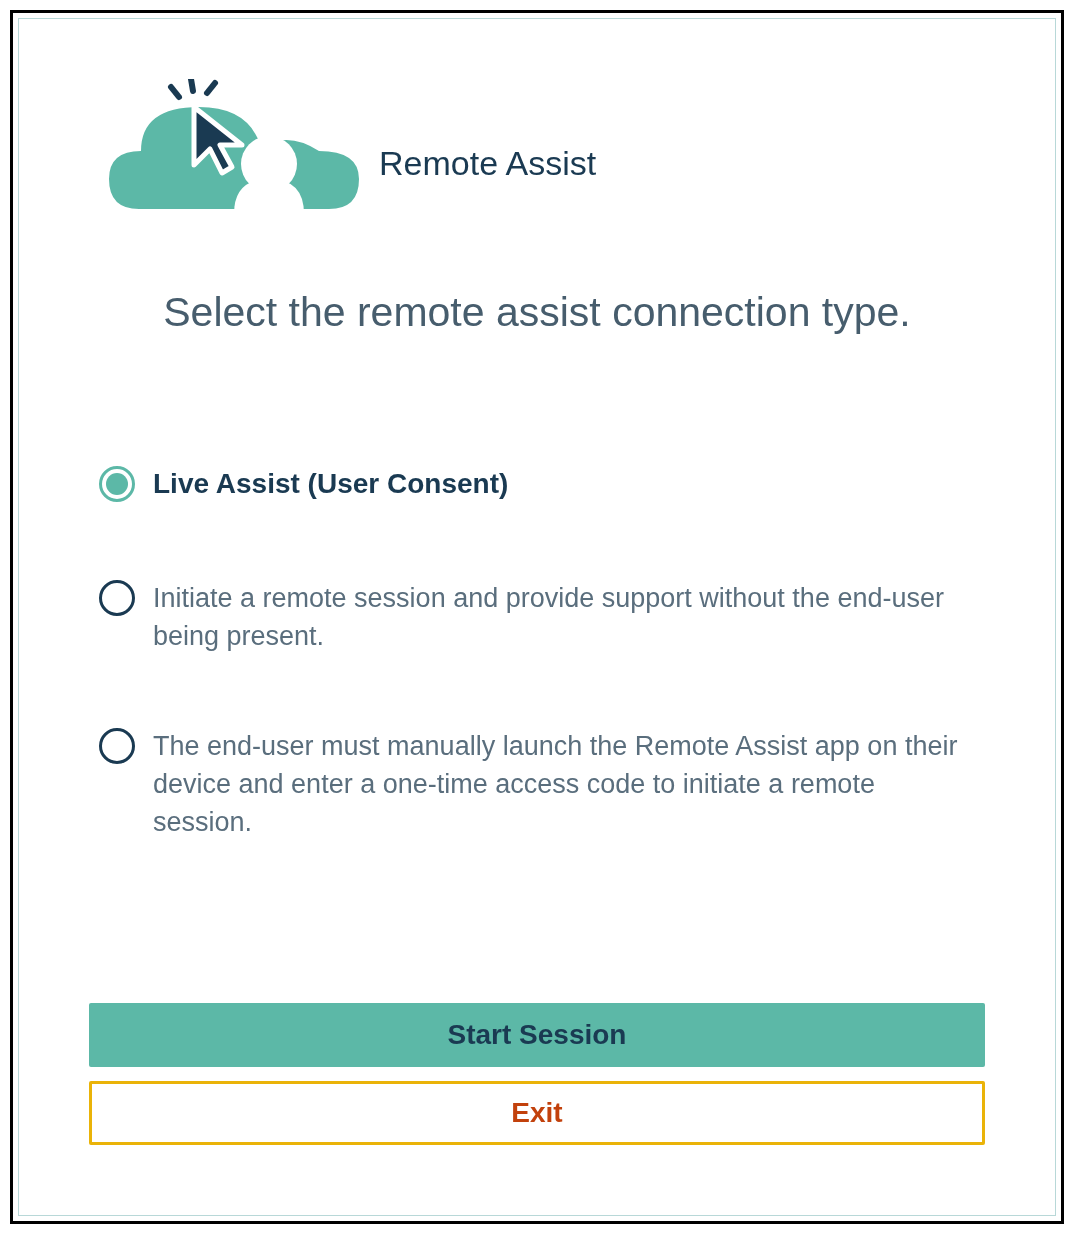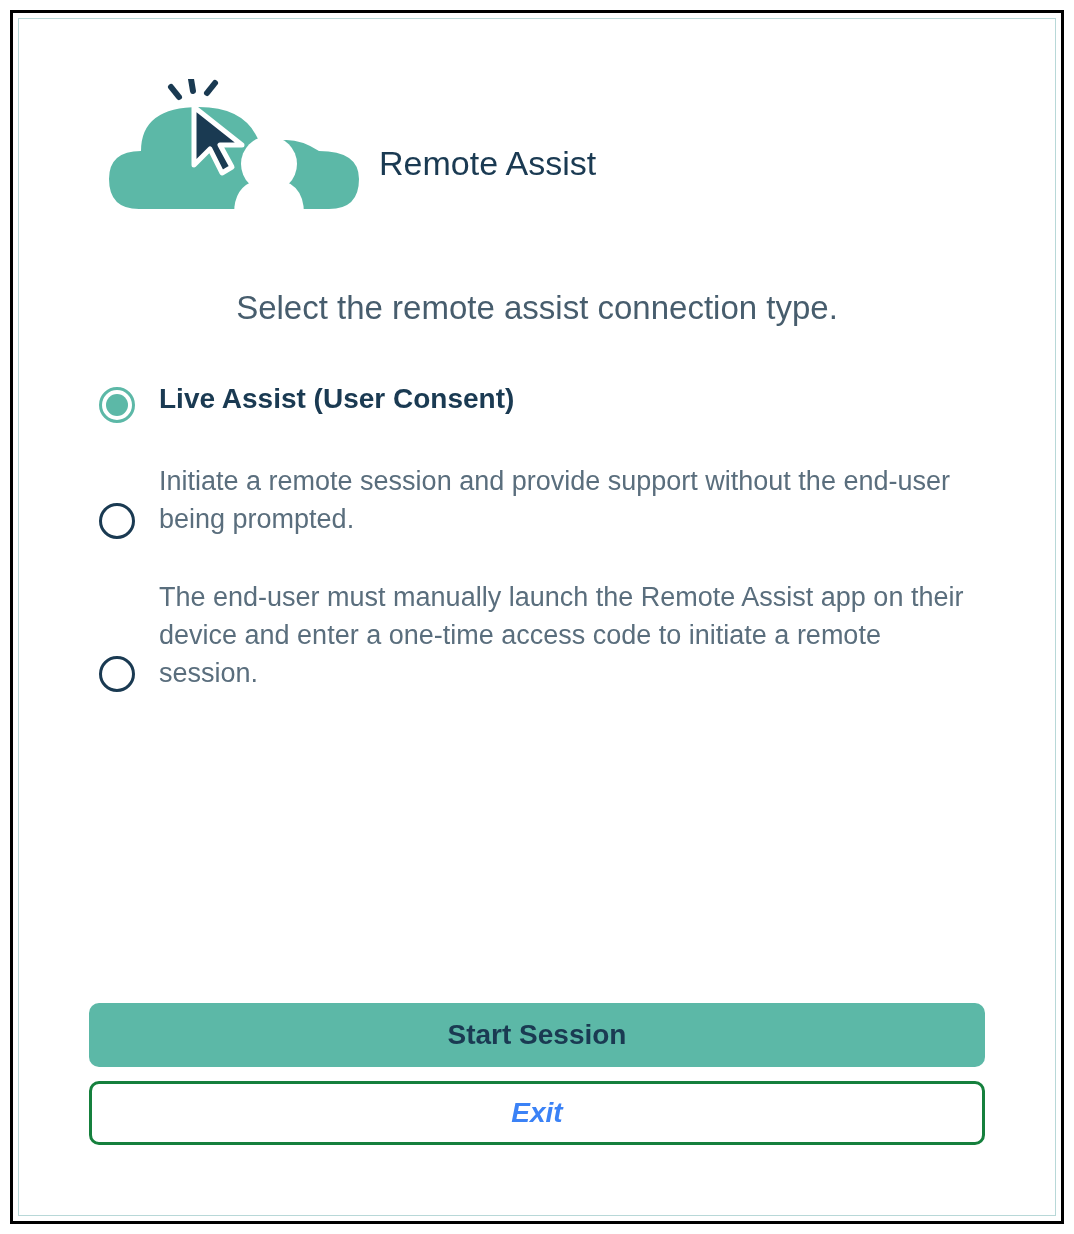--- a/index.html
+++ b/index.html
@@ -38,38 +38,39 @@
       width: 290px;
       height: 150px;
     }
     .brand-title {
       font-size: 34px;
       font-weight: 400;
       color: #1a3a52;
       margin-top: 18px;
     }
     .subtitle {
-      font-size: 33px;
+      font-size: 41px;
       color: #475d6d;
       text-align: center;
-      margin-bottom: 54px;
+      margin-bottom: 98px;
     }
     .options {
       flex: 1;
       display: flex;
       flex-direction: column;
       gap: 40px;
       padding-left: 10px;
       padding-right: 10px;
     }
     .option-row {
       display: flex;
-      align-items: flex-end;
-      gap: 24px;
+      align-items: flex-start;
+      gap: 18px;
       cursor: pointer;
+      margin-top: 32px;
     }
     .radio {
       width: 36px;
       height: 36px;
       border: 3px solid #1a3a52;
       border-radius: 50%;
       flex-shrink: 0;
       position: relative;
       margin-top: 0px;
     }
@@ -106,36 +107,35 @@
       margin-top: 80px;
       display: flex;
       flex-direction: column;
       gap: 14px;
     }
     .btn {
       width: 100%;
       height: 64px;
       font-size: 28px;
       font-weight: 700;
-      border-radius: 10px;
+      border-radius: 2px;
       cursor: pointer;
       display: flex;
       align-items: center;
       justify-content: center;
     }
     .btn-primary {
       background: #5cb8a7;
       color: #1a3a52;
       border: none;
     }
     .btn-secondary {
       background: #fff;
-      color: #3b82f6;
-      border: 3px solid #15803d;
-      font-style: italic;
+      color: #c2410c;
+      border: 3px solid #eab308;
     }
   </style>
 </head>
 <body>
 
 <div class="outer-border">
   <div class="inner-border">
 
     <div class="logo-area">
       <svg class="logo-svg" viewBox="0 0 290 150">
@@ -173,21 +173,21 @@
       <div class="option-row">
         <div class="radio selected"></div>
         <div class="option-text">
           <div class="option-title">Live Assist (User Consent)</div>
         </div>
       </div>
 
       <div class="option-row">
         <div class="radio"></div>
         <div class="option-text">
-          <div class="option-desc">Initiate a remote session and provide support without the end-user being prompted.</div>
+          <div class="option-desc">Initiate a remote session and provide support without the end-user being present.</div>
         </div>
       </div>
 
       <div class="option-row">
         <div class="radio"></div>
         <div class="option-text">
           <div class="option-desc">The end-user must manually launch the Remote Assist app on their device and enter a one-time access code to initiate a remote session.</div>
         </div>
       </div>
 

